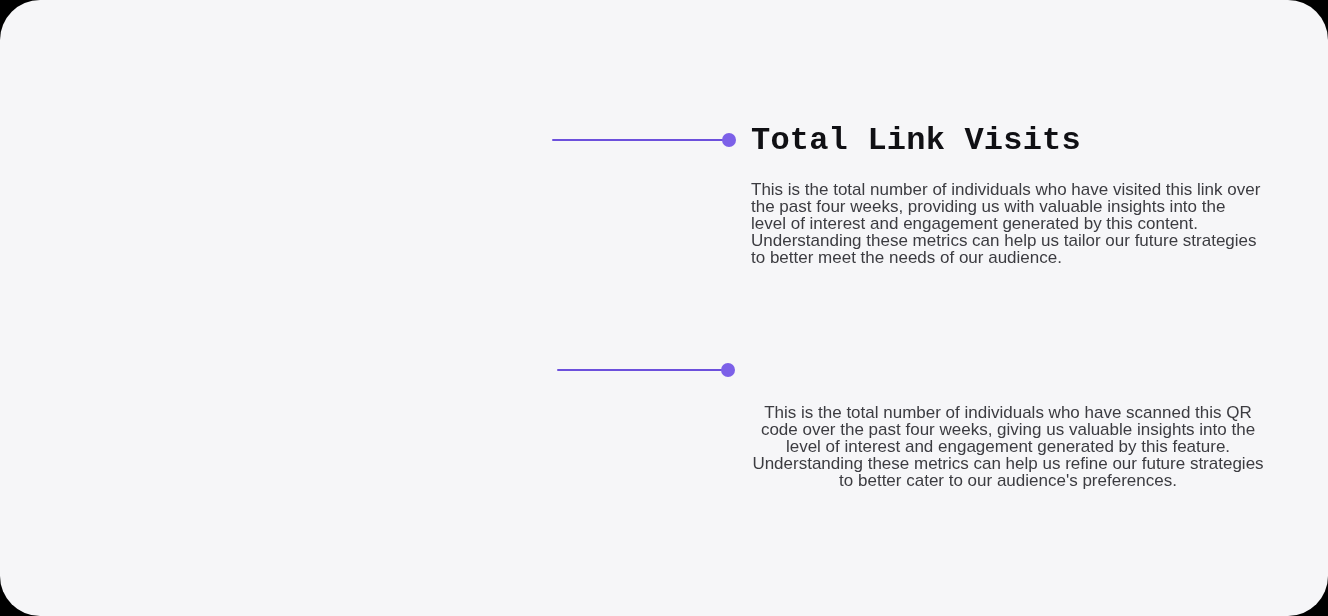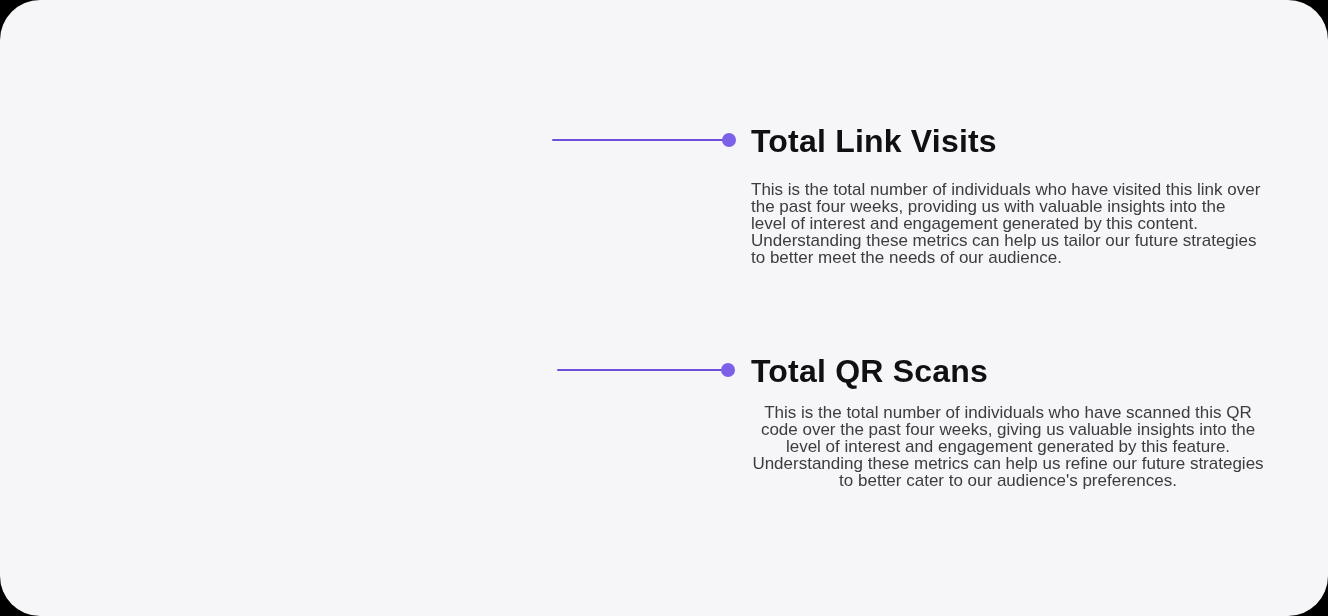--- a/index.html
+++ b/index.html
@@ -29,21 +29,21 @@
   .pie-label-top{left:129px;top:107px;width:330px;font-size:47px;line-height:58px;}
   .pie-label-bottom{left:75px;top:299px;width:360px;font-size:57px;line-height:70px;}
   .c-line{position:absolute;height:2px;background:var(--connector-line);border-radius:1px;}
   .c-dot{position:absolute;width:14px;height:14px;border-radius:50%;background:var(--connector-dot);}
   .line-1{left:552px;top:139px;width:172px;}
   .dot-1{left:722px;top:133px;}
   .line-2{left:557px;top:369px;width:167px;}
   .dot-2{left:721px;top:363px;}
   .section-title{
     position:absolute;left:751px;
-    font-family:Liberation Sans, sans-serif;font-weight:bold;
+    font-family:Liberation Mono, monospace;font-weight:bold;
     font-size:32px;line-height:36px;letter-spacing:0.2px;
     color:var(--heading-text);white-space:nowrap;
   }
   .title-1{top:123px;}
   .title-2{top:353px;}
   .section-body{
     position:absolute;left:751px;width:514px;
     font-size:17px;line-height:17px;
     color:var(--body-text);
   }
@@ -56,16 +56,15 @@
 <div class="card">
 
 
   <span class="c-line line-1"></span>
   <span class="c-dot dot-1"></span>
   <h2 class="section-title title-1">Total Link Visits</h2>
   <p class="section-body body-1">This is the total number of individuals who have visited this link over the past four weeks, providing us with valuable insights into the level of interest and engagement generated by this content. Understanding these metrics can help us tailor our future strategies to better meet the needs of our audience.</p>
 
   <span class="c-line line-2"></span>
   <span class="c-dot dot-2"></span>
-  <h2 class="section-title title-2">Total QR Scans</h2>
   <p class="section-body body-2">This is the total number of individuals who have scanned this QR code over the past four weeks, giving us valuable insights into the level of interest and engagement generated by this feature. Understanding these metrics can help us refine our future strategies to better cater to our audience's preferences.</p>
 
 </div>
 
 </body></html>

